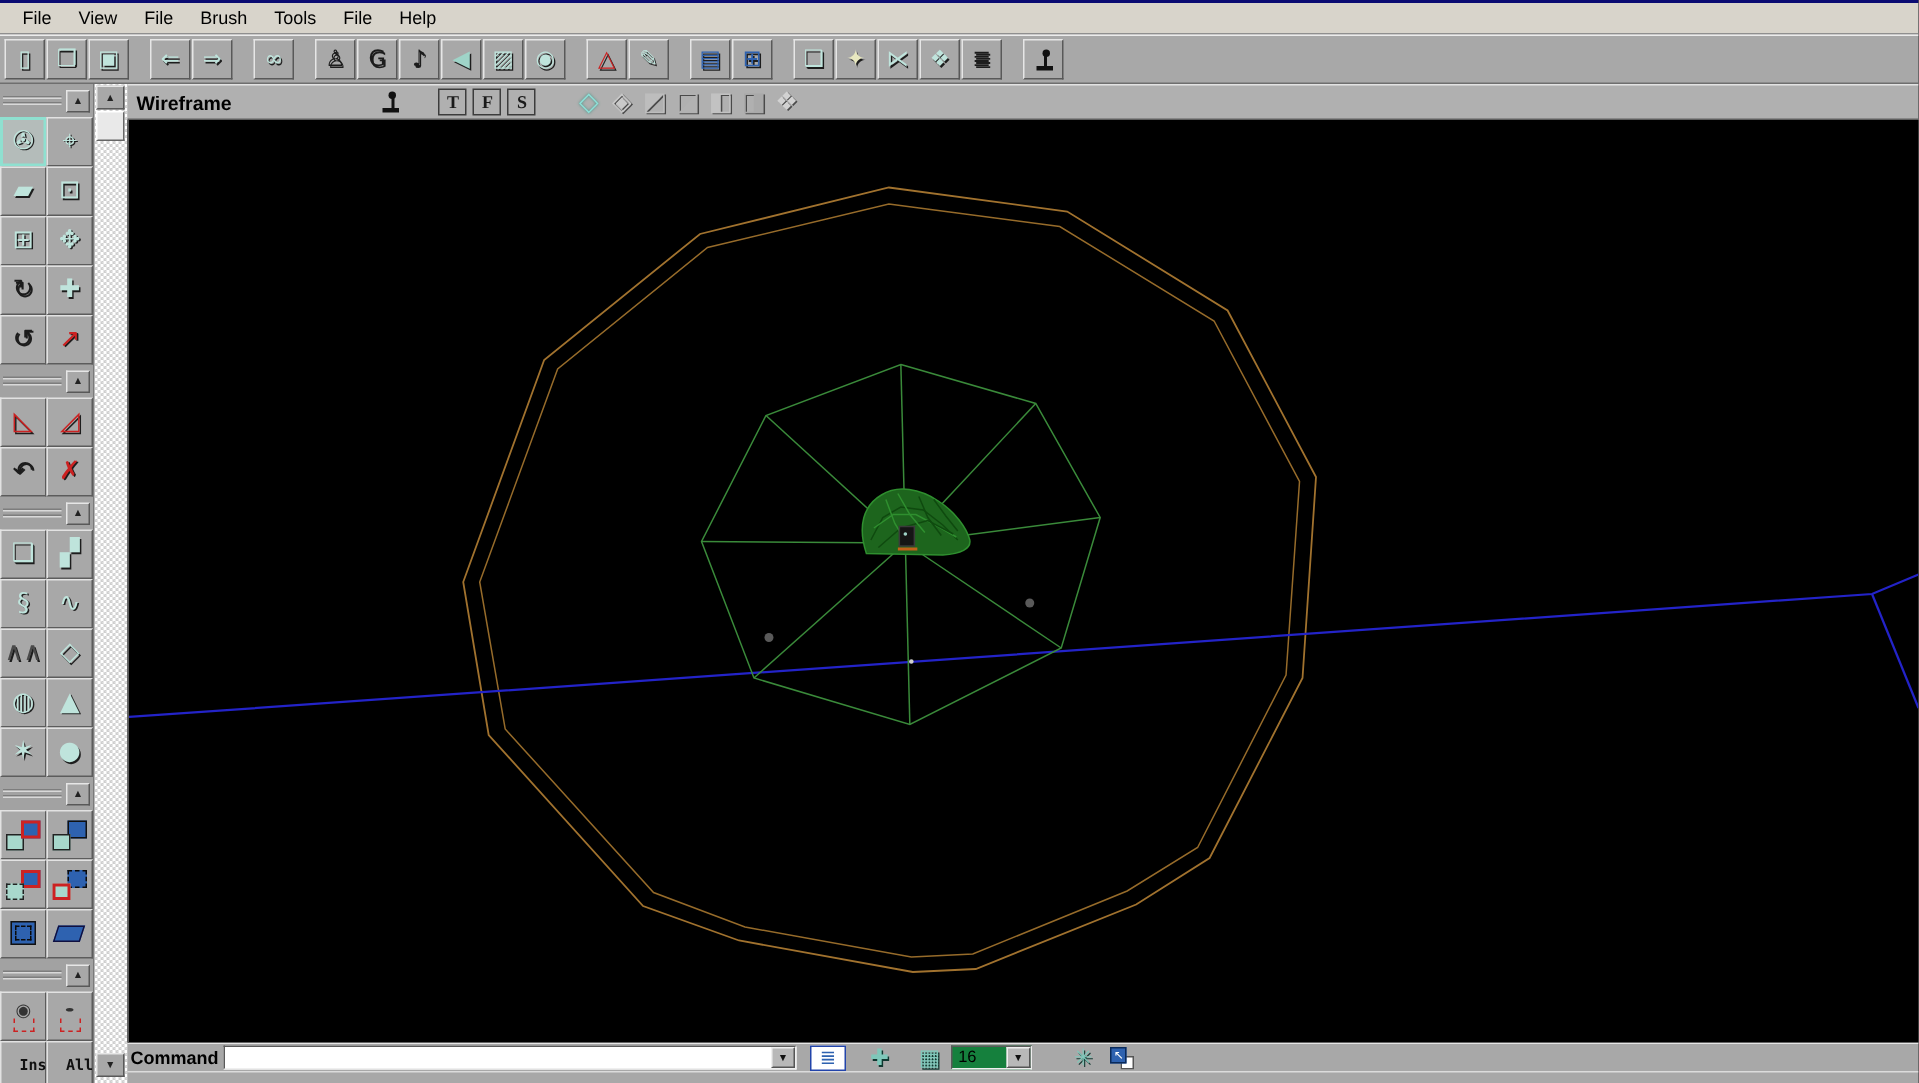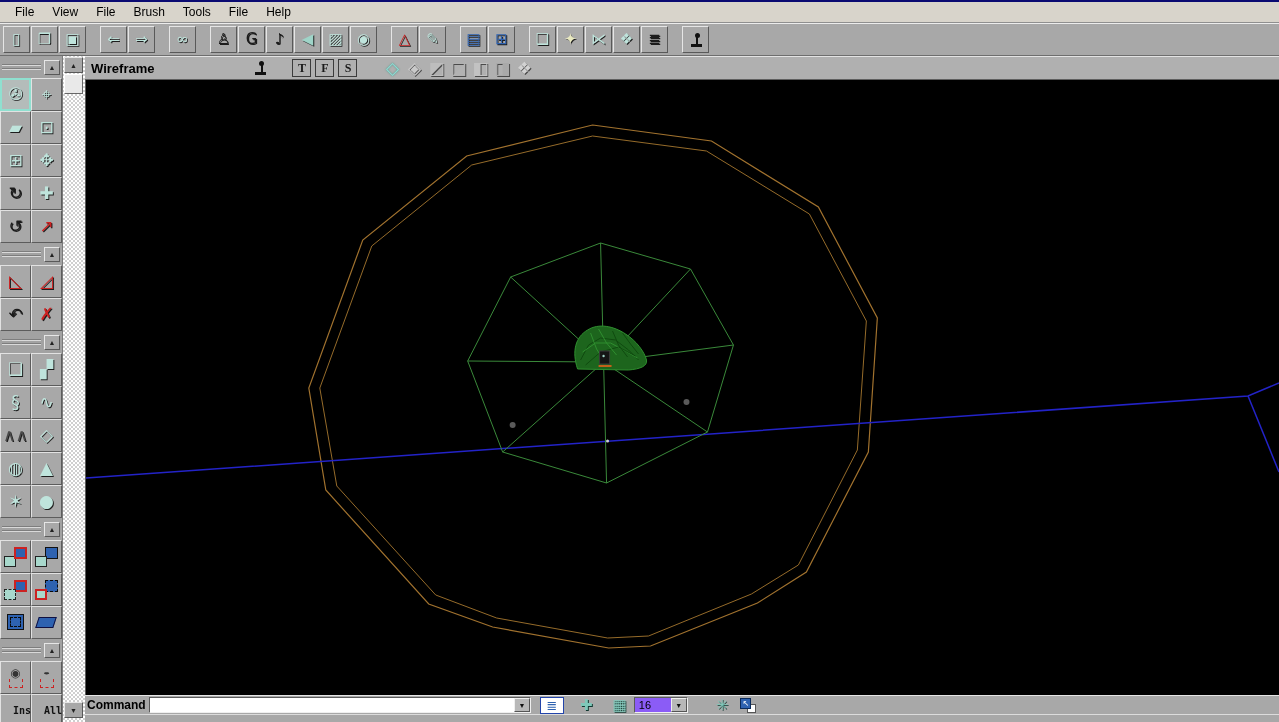--- a/index.html
+++ b/index.html
@@ -97,21 +97,21 @@
   .combo { display:flex; width:382px; height:16px; border:1px solid; border-color:#5a5a5a #efefef #efefef #5a5a5a; background:#fff; }
   .combo input { flex:1; border:none; outline:none; font-size:11px; padding:0 3px; font-family:"Liberation Sans",sans-serif; }
   .ddb { width:16px; height:100%; background:#b8b8b8; border:1px solid; border-color:#efefef #555 #555 #efefef;
          font-size:7px; color:#111; display:flex; align-items:center; justify-content:center; padding:0; }
   .cib { height:17px; background:#a8a8a8; border:1px solid; border-color:#e6e6e6 #595959 #595959 #e6e6e6;
          display:flex; align-items:center; justify-content:center; padding:0 2px; }
   .logb { width:24px; margin-left:9px; background:#fff; border-color:#2244aa; }
   .logb .g { color:#2e62b0; text-shadow:none; font-size:13px; }
   .flat { border:none; background:transparent; }
   .tealg { color:#7fc8ba; text-shadow:1px 1px 0 #103830; }
-  .sizebox { display:flex; width:54px; height:16px; margin-left:5px; border:1px solid; border-color:#5a5a5a #efefef #efefef #5a5a5a; background:#8b5cf6; align-items:center; }
+  .sizebox { display:flex; width:54px; height:16px; margin-left:5px; border:1px solid; border-color:#5a5a5a #efefef #efefef #5a5a5a; background:#15803d; align-items:center; }
   .sizebox span { flex:1; font-size:11px; padding-left:4px; color:#000; }
   .ic-max { position:relative; width:16px; height:15px; }
   .ic-max i.sq { position:absolute; right:0; bottom:0; width:9px; height:9px; background:#fff; border:1px solid #555; }
   .ic-max i.fr { position:absolute; left:0; top:0; width:11px; height:11px; background:#2e62b0; border:1px solid #0a2a5a;
                  color:#fff; font-size:8px; line-height:9px; text-align:center; font-style:normal; z-index:2; }
   .bottomstrip { height:8px; background:#a8a8a8; border-top:1px solid #dcdcdc; }
 </style>
 </head>
 <body>
 

